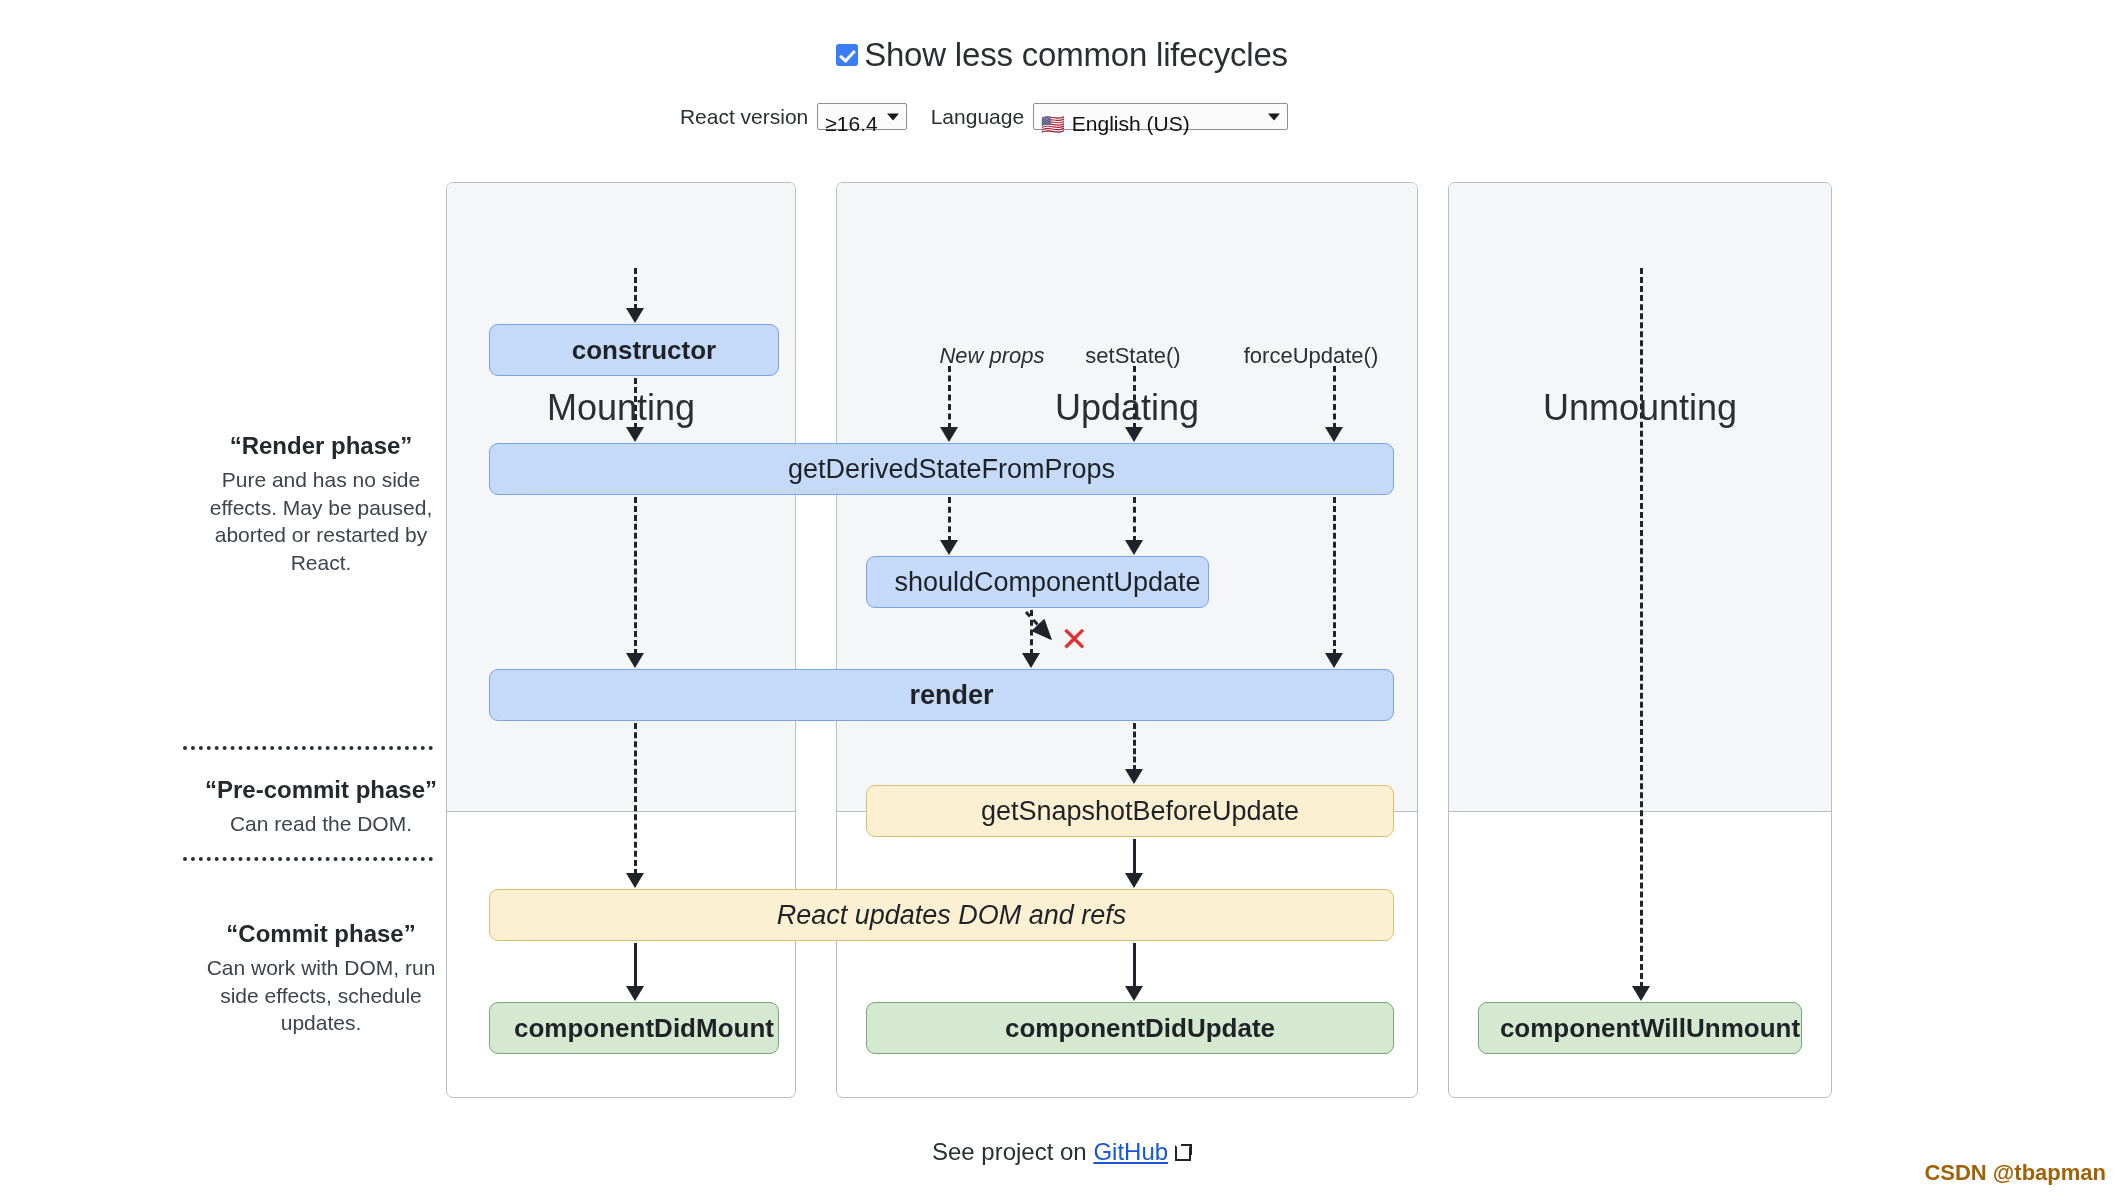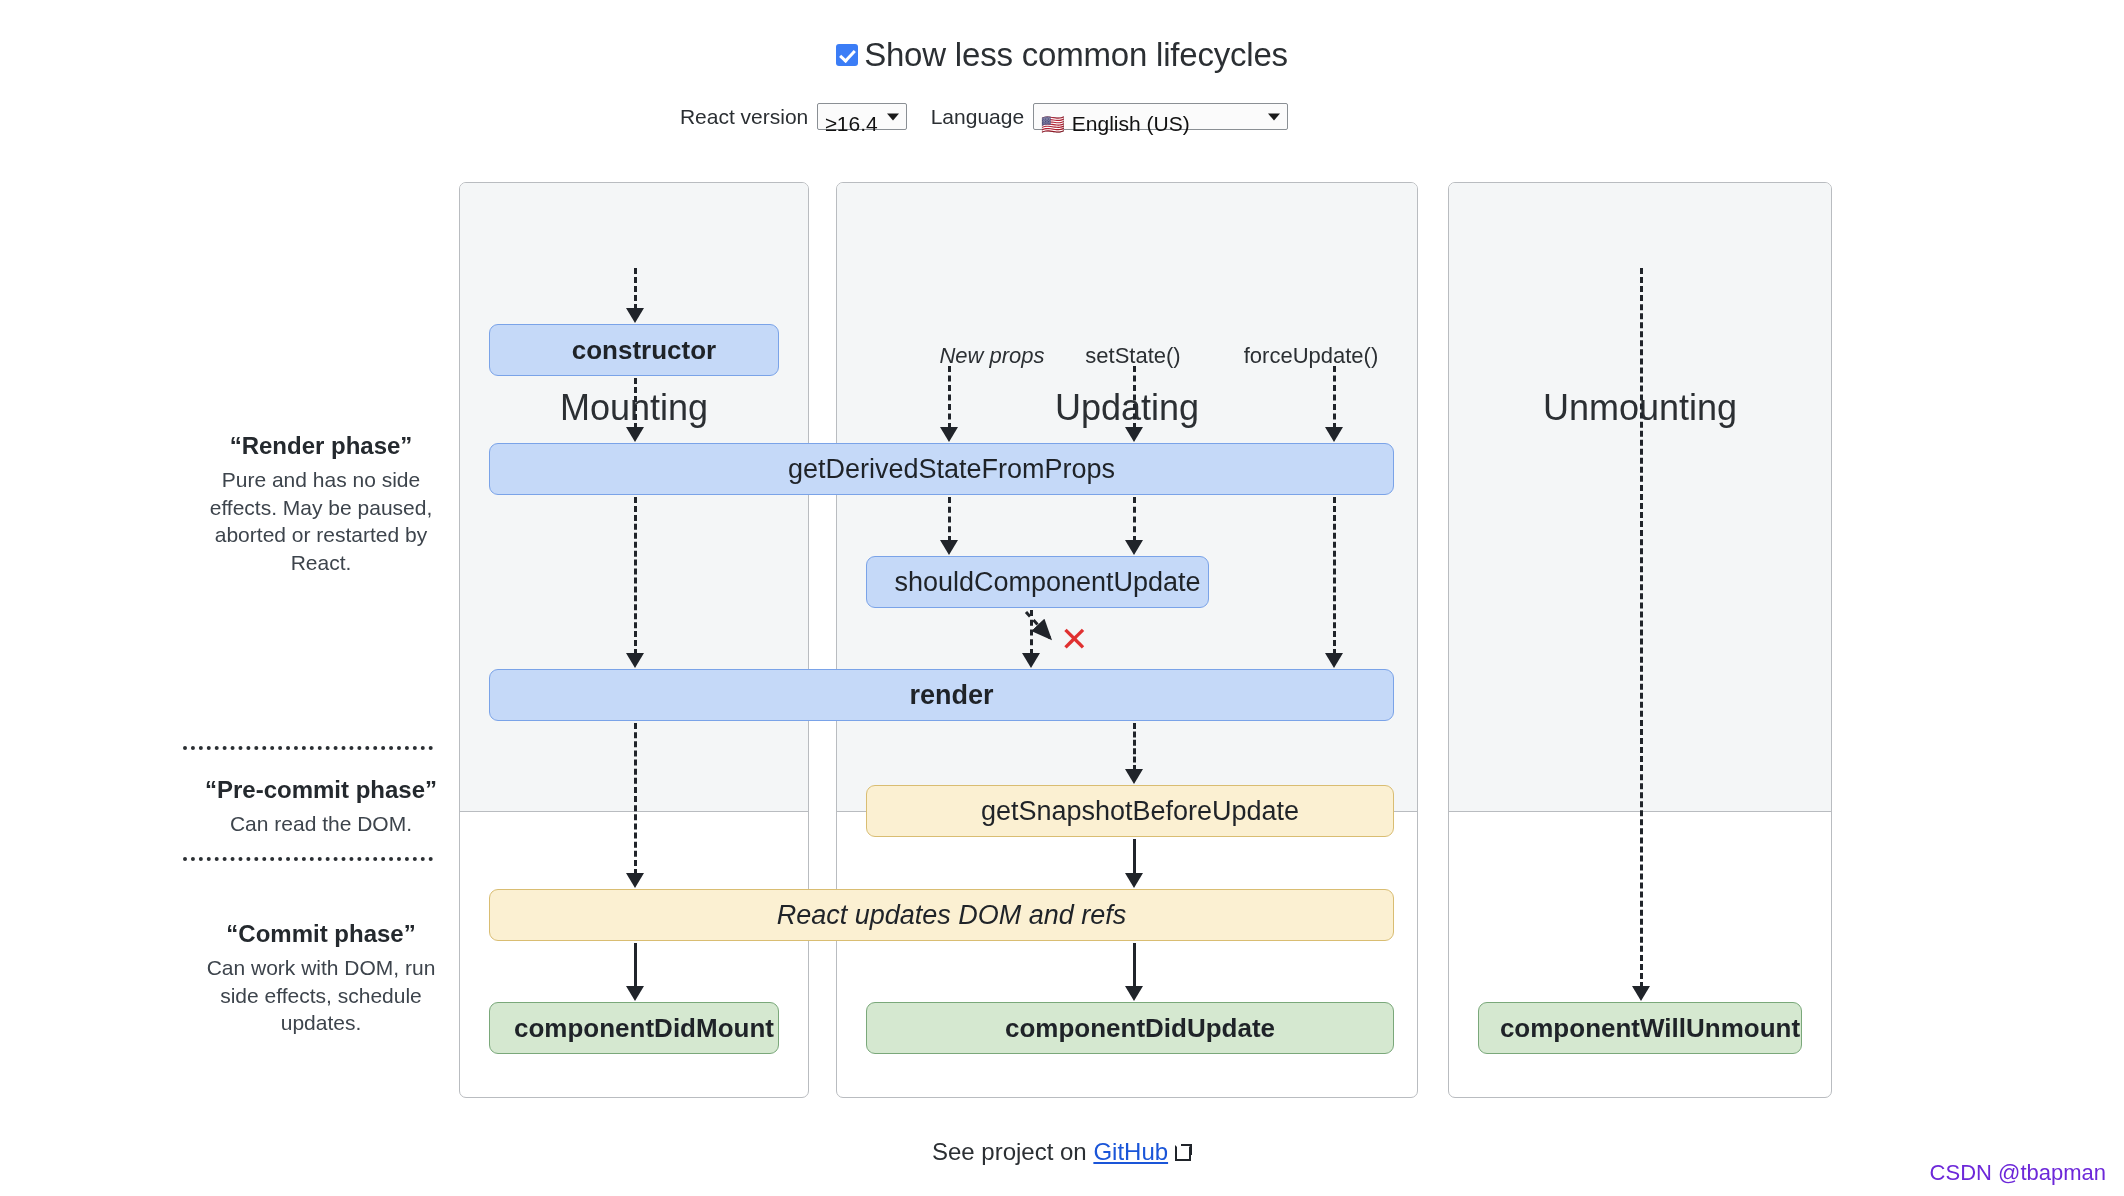--- a/index.html
+++ b/index.html
@@ -27,21 +27,21 @@
   .sel .car{position:absolute;right:7px;top:50%;transform:translateY(-50%);
     width:0;height:0;border-left:6px solid transparent;border-right:6px solid transparent;border-top:7px solid #1b1b1b;}
   .sel-lang{width:255px;}
   .flag{margin-right:7px;font-size:19px;line-height:1;}
 
   
   .panel{position:absolute;border:1px solid #b9bcc0;border-radius:7px;background:#ffffff;box-sizing:border-box;overflow:hidden;}
   .panel .top{position:absolute;left:0;top:0;right:0;background:#f4f6f7;border-bottom:1px solid #b9bcc0;}
   .panel-title{position:absolute;left:0;right:0;text-align:center;font-size:36px;color:#2b2f33;}
 
-  #p-mount{left:459px;top:182px;width:350px;height:916px;}
+  #p-mount{left:446px;top:182px;width:350px;height:916px;}
   #p-update{left:836px;top:182px;width:582px;height:916px;}
   #p-unmount{left:1448px;top:182px;width:384px;height:916px;}
   .top{height:628px;}
   .panel-title{top:204px;}
 
   
   .node{position:absolute;box-sizing:border-box;border-radius:9px;display:flex;align-items:center;justify-content:center;text-align:center;padding-left:20px;}
   .blue{background:#c5d9f8;border:1px solid #7aa3e8;color:#1f2328;}
   .yellow{background:#fbf0d2;border:1px solid #d9bd72;color:#1f2328;}
   .green{background:#d5e8d0;border:1px solid #7aa87a;color:#1f2328;}
@@ -86,21 +86,21 @@
     border-left:9px solid transparent;border-right:9px solid transparent;border-top:15px solid #20242a;}
 
   .xmark{position:absolute;font-size:34px;font-weight:bold;color:#e03131;line-height:1;}
 
   
   .footer{position:absolute;left:0;top:1138px;width:2124px;text-align:center;font-size:24px;color:#2b2f33;}
   .footer a{color:#1a55d8;text-decoration:underline;}
   .extlink{display:inline-block;width:17px;height:17px;position:relative;margin-left:7px;vertical-align:-1px;}
   .extlink::before{content:"";position:absolute;left:0;bottom:0;width:12px;height:12px;border:2px solid #20242a;border-top-color:transparent;}
   .extlink::after{content:"";position:absolute;right:0;top:0;width:9px;height:9px;border:2px solid #20242a;border-left:none;border-bottom:none;}
-  .watermark{position:absolute;right:18px;top:1160px;font-size:22px;color:#6d28d9;}
+  .watermark{position:absolute;right:18px;top:1160px;font-size:22px;color:#a16207;font-weight:bold;}
 </style>
 </head>
 <body>
 
 <div class="stage">
 
   <div class="cb-row">
     <span class="cb-box"></span>
     <span class="cb-label">Show less common lifecycles</span>
   </div>

